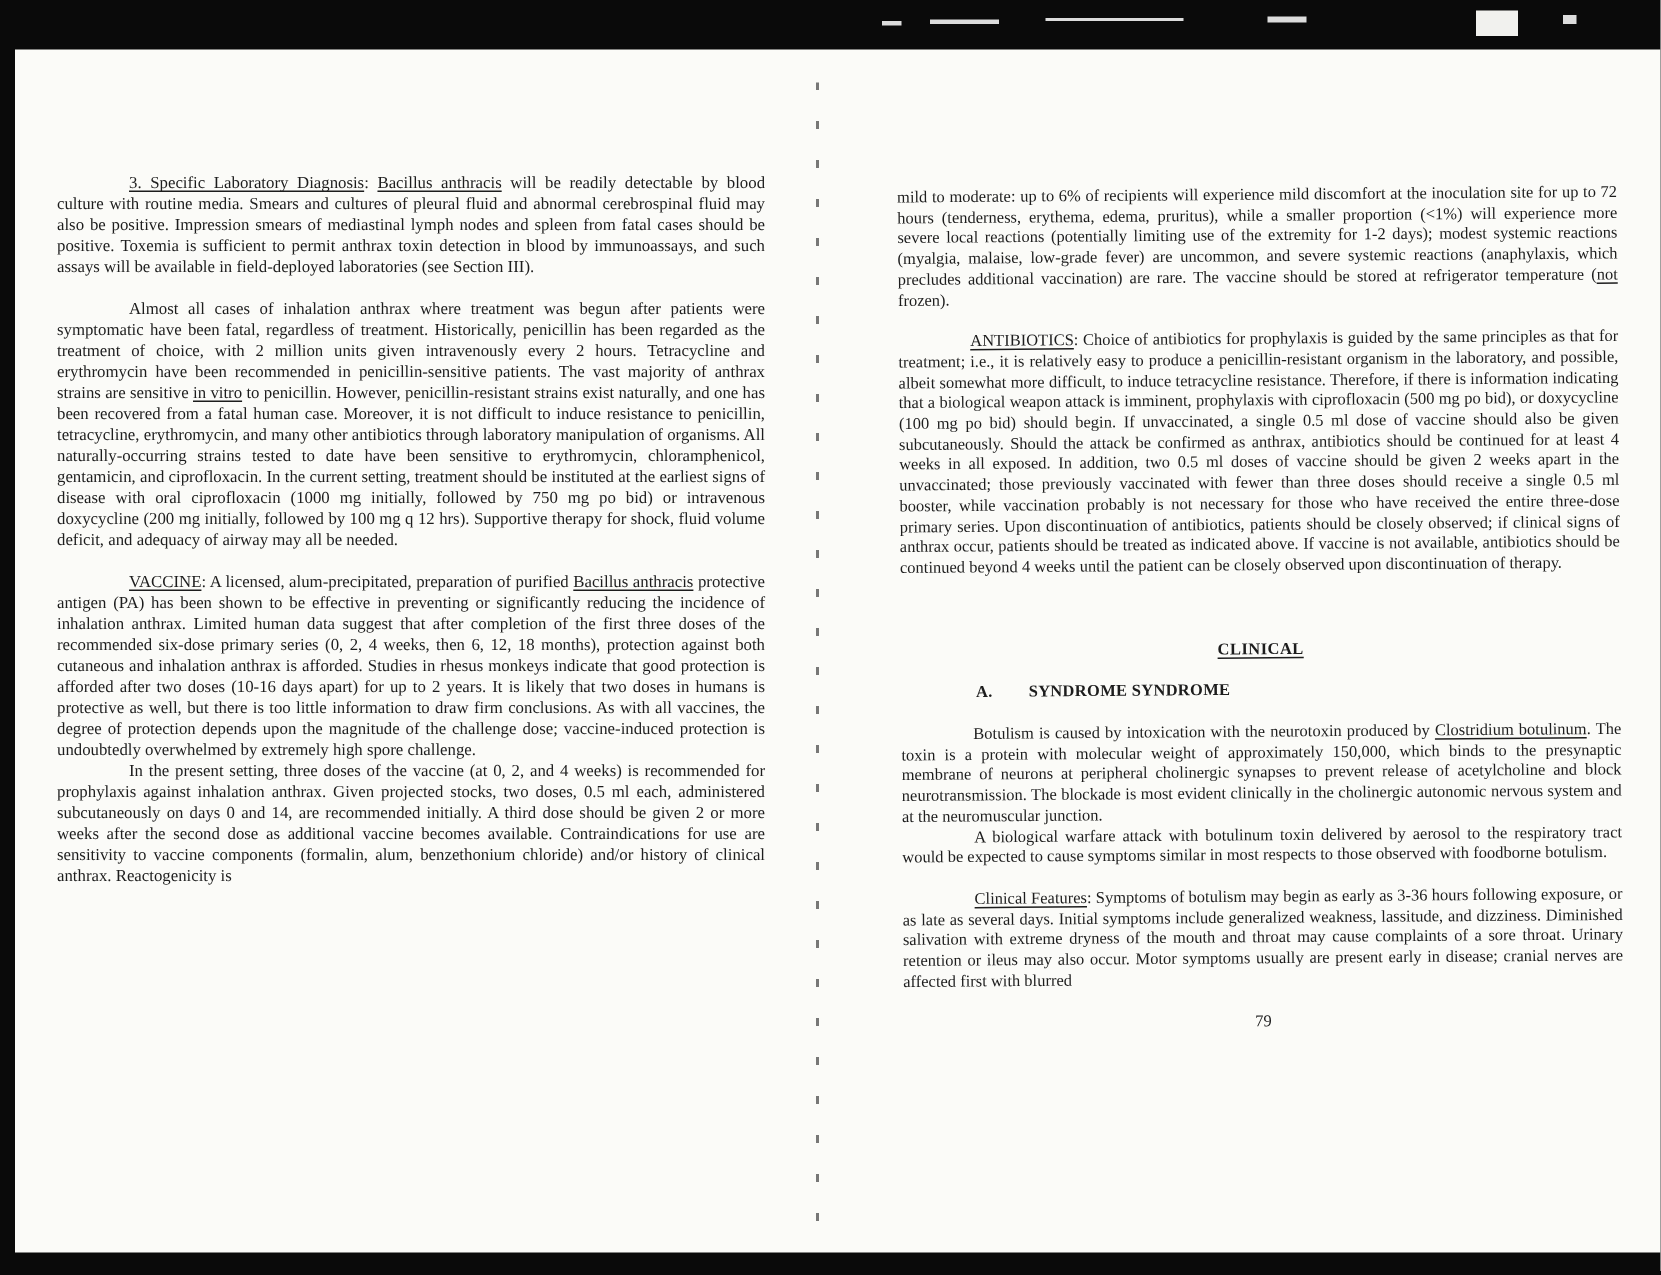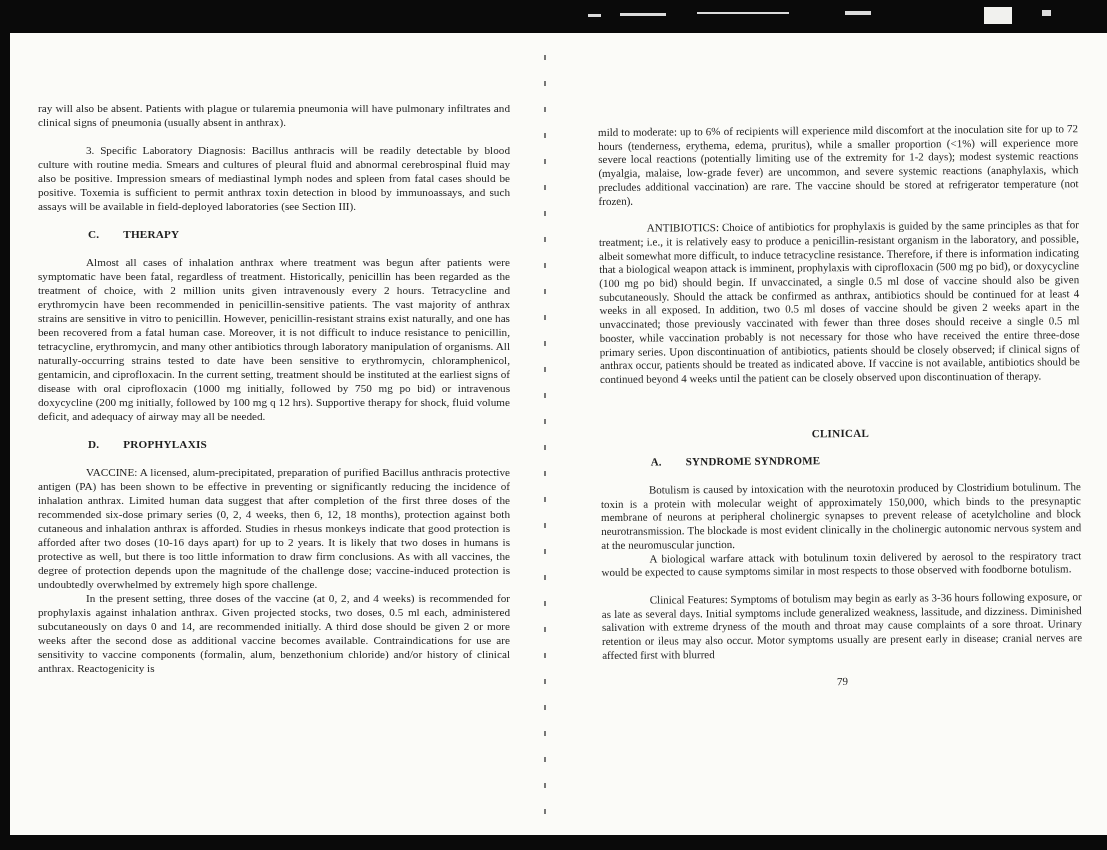--- a/index.html
+++ b/index.html
@@ -25,42 +25,39 @@
   .col { position: absolute; color: #1d1d1d; }
   .col-left  { left: 28px;  top: 68px; width: 472px; font-size: 11.2px; line-height: 14px; }
   .col-right { left: 588px; top: 93px; width: 480px; font-size: 11px;   line-height: 13.7px;
                transform: rotate(-0.45deg); transform-origin: 0 0; }
   p { margin: 0; }
   .para { text-align: justify; }
   .para.indent { text-indent: 48px; }
   .heading { font-weight: bold; padding-left: 50px; letter-spacing: 0.2px; }
   .h-label { margin-left: 24px; }
   .center-heading { text-align: center; font-weight: bold; letter-spacing: 0.3px; }
-  .u { text-underline-offset: 2px; }
+  .u { text-decoration: underline; text-underline-offset: 2px; }
   .page-number { text-align: center; }
   .topbar-mark { position: absolute; background: #dcdcdc; }
 </style>
 </head>
 <body>
 
 <div class="topbar-mark" style="left:588px;top:14px;width:13px;height:3px"></div>
 <div class="topbar-mark" style="left:620px;top:13px;width:46px;height:3px"></div>
 <div class="topbar-mark" style="left:697px;top:12px;width:92px;height:2px"></div>
 <div class="topbar-mark" style="left:845px;top:11px;width:26px;height:4px"></div>
 <div class="topbar-mark" style="left:984px;top:7px;width:28px;height:17px;background:#f1f1ee"></div>
 <div class="topbar-mark" style="left:1042px;top:10px;width:9px;height:6px"></div>
 
 <div class="paper">
   <div class="fold"></div>
   <div class="col col-left">
-      <p class="para"><span>ray will also be absent.  Patients with plague or tularemia pneumonia will have pulmonary infiltrates and clinical signs of pneumonia (usually absent in anthrax).</span></p>
       <p class="para indent" style="margin-top: 14px;"><span class="u">3.  Specific Laboratory Diagnosis</span><span>:  </span><span class="u">Bacillus anthracis</span><span> will be readily detectable by blood culture with routine media.  Smears and cultures of pleural fluid and abnormal cerebrospinal fluid may also be positive.  Impression smears of mediastinal lymph nodes and spleen from fatal cases should be positive.  Toxemia is sufficient to permit anthrax toxin detection in blood by immunoassays, and such assays will be available in field-deployed laboratories (see Section III).</span></p>
-      <p class="heading" style="margin-top: 14px;"><span class="h-letter">C.</span><span class="h-label">THERAPY</span></p>
       <p class="para indent" style="margin-top: 14px;"><span>Almost all cases of inhalation anthrax where treatment was begun after patients were symptomatic have been fatal, regardless of treatment.  Historically, penicillin has been regarded as the treatment of choice, with 2 million units given intravenously every 2 hours.  Tetracycline and erythromycin have been recommended in penicillin-sensitive patients.  The vast majority of anthrax strains are sensitive </span><span class="u">in vitro</span><span> to penicillin.  However, penicillin-resistant strains exist naturally, and one has been recovered from a fatal human case.  Moreover, it is not difficult to induce resistance to penicillin, tetracycline, erythromycin, and many other antibiotics through laboratory manipulation of organisms.  All naturally-occurring strains tested to date have been sensitive to erythromycin, chloramphenicol, gentamicin, and ciprofloxacin.  In the current setting, treatment should be instituted at the earliest signs of disease with oral ciprofloxacin (1000 mg initially, followed by 750 mg po bid) or intravenous doxycycline (200 mg initially, followed by 100 mg q 12 hrs).  Supportive therapy for shock, fluid volume deficit, and adequacy of airway may all be needed.</span></p>
-      <p class="heading" style="margin-top: 14px;"><span class="h-letter">D.</span><span class="h-label">PROPHYLAXIS</span></p>
       <p class="para indent" style="margin-top: 14px;"><span class="u">VACCINE</span><span>:  A licensed, alum-precipitated, preparation of purified </span><span class="u">Bacillus anthracis</span><span> protective antigen (PA) has been shown to be effective in preventing or significantly reducing the incidence of inhalation anthrax.  Limited human data suggest that after completion of the first three doses of the recommended six-dose primary series (0, 2, 4 weeks, then 6, 12, 18 months), protection against both cutaneous and inhalation anthrax is afforded.  Studies in rhesus monkeys indicate that good protection is afforded after two doses (10-16 days apart) for up to 2 years.  It is likely that two doses in humans is protective as well, but there is too little information to draw firm conclusions.  As with all vaccines, the degree of protection depends upon the magnitude of the challenge dose; vaccine-induced protection is undoubtedly overwhelmed by extremely high spore challenge.</span></p>
       <p class="para indent"><span>In the present setting, three doses of the vaccine (at 0, 2, and 4 weeks) is recommended for prophylaxis against inhalation anthrax.  Given projected stocks, two doses, 0.5 ml each, administered subcutaneously on days 0 and 14, are recommended initially.  A third dose should be given 2 or more weeks after the second dose as additional vaccine becomes available.  Contraindications for use are sensitivity to vaccine components (formalin, alum, benzethonium chloride) and/or history of clinical anthrax.  Reactogenicity is</span></p>
     </div>
   <div class="col col-right">
       <p class="para"><span>mild to moderate: up to 6% of recipients will experience mild discomfort at the inoculation site for up to 72 hours (tenderness, erythema, edema, pruritus), while a smaller proportion (&lt;1%) will experience more severe local reactions (potentially limiting use of the extremity for 1-2 days); modest systemic reactions (myalgia, malaise, low-grade fever) are uncommon, and severe systemic reactions (anaphylaxis, which precludes additional vaccination) are rare.  The vaccine should be stored at refrigerator temperature (</span><span class="u">not</span><span> frozen).</span></p>
       <p class="para indent" style="margin-top: 14px;"><span class="u">ANTIBIOTICS</span><span>:  Choice of antibiotics for prophylaxis is guided by the same principles as that for treatment; i.e., it is relatively easy to produce a penicillin-resistant organism in the laboratory, and possible, albeit somewhat more difficult, to induce tetracycline resistance.  Therefore, if there is information indicating that a biological weapon attack is imminent, prophylaxis with ciprofloxacin (500 mg po bid), or doxycycline (100 mg po bid) should begin.  If unvaccinated, a single 0.5 ml dose of vaccine should also be given subcutaneously.  Should the attack be confirmed as anthrax, antibiotics should be continued for at least 4 weeks in all exposed.  In addition, two 0.5 ml doses of vaccine should be given 2 weeks apart in the unvaccinated; those previously vaccinated with fewer than three doses should receive a single 0.5 ml booster, while vaccination probably is not necessary for those who have received the entire three-dose primary series.  Upon discontinuation of antibiotics, patients should be closely observed; if clinical signs of anthrax occur, patients should be treated as indicated above.  If vaccine is not available, antibiotics should be continued beyond 4 weeks until the patient can be closely observed upon discontinuation of therapy.</span></p>
       <p class="center-heading" style="margin-top: 42px;"><span class="u">CLINICAL</span></p>
       <p class="heading" style="margin-top: 14px;"><span class="h-letter">A.</span><span class="h-label">SYNDROME SYNDROME</span></p>
       <p class="para indent" style="margin-top: 14px;"><span>Botulism is caused by intoxication with the neurotoxin produced by </span><span class="u">Clostridium botulinum</span><span>.  The toxin is a protein with molecular weight of approximately 150,000, which binds to the presynaptic membrane of neurons at peripheral cholinergic synapses to prevent release of acetylcholine and block neurotransmission.  The blockade is most evident clinically in the cholinergic autonomic nervous system and at the neuromuscular junction.</span></p>
       <p class="para indent"><span>A biological warfare attack with botulinum toxin delivered by aerosol to the respiratory tract would be expected to cause symptoms similar in most respects to those observed with foodborne botulism.</span></p>

